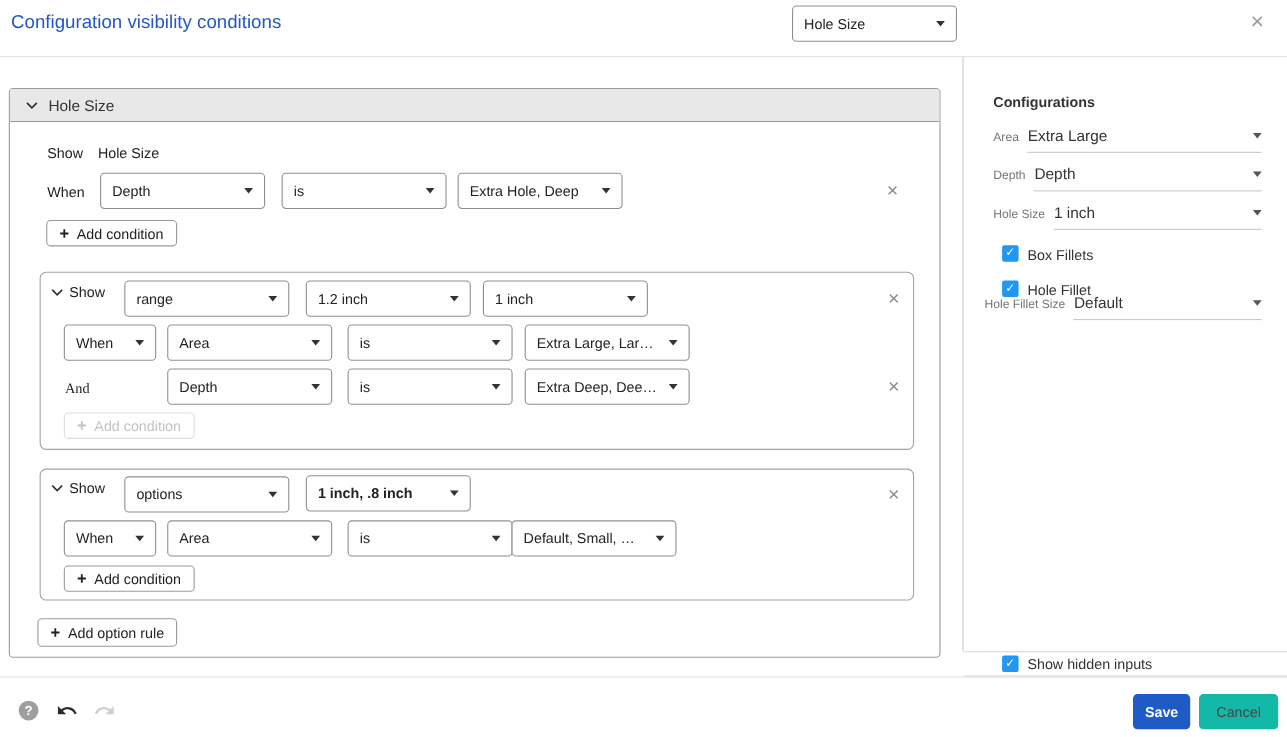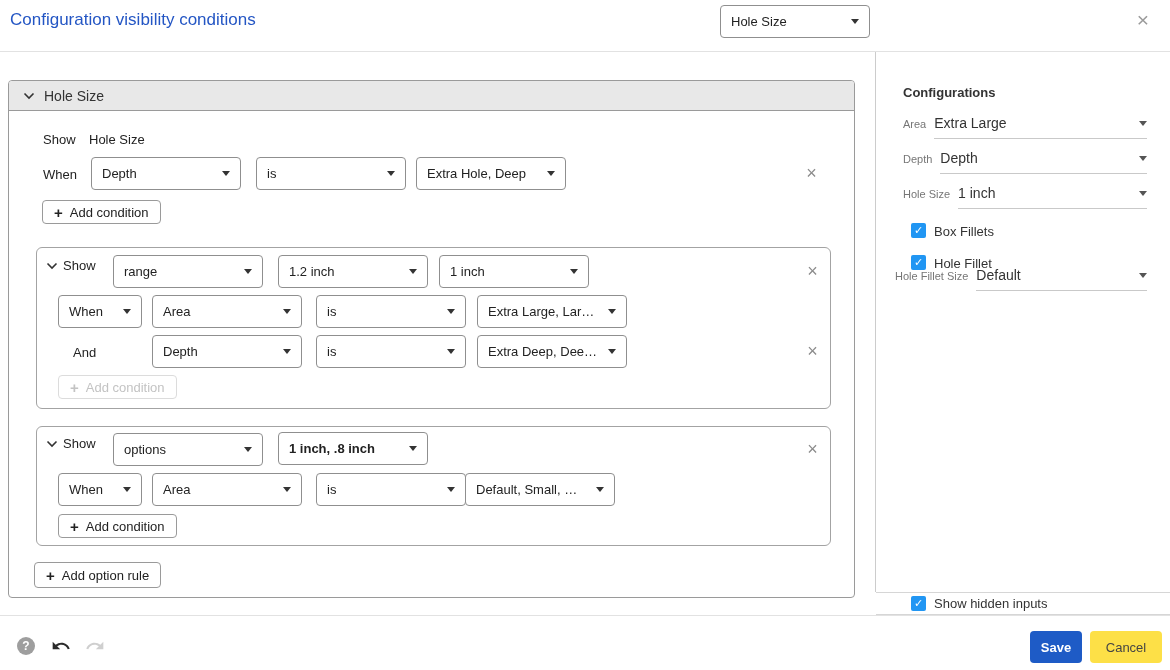--- a/index.html
+++ b/index.html
@@ -44,21 +44,21 @@
   .cb-label { position:absolute; font-size:13px; color:#333; }
 
   .hidden-strip { position:absolute; left:876px; top:592px; width:294px; height:23px; border-top:1px solid #d6d6d6; border-bottom:1px solid #d6d6d6; background:#fff; }
 
   
   .footer-divider { position:absolute; left:0; top:615px; width:1170px; height:1px; background:#e2e2e2; }
   .help-icon { position:absolute; left:17px; top:637px; width:18px; height:18px; border-radius:50%; background:#9e9e9e; color:#fff; font-size:12px; font-weight:bold; line-height:18px; text-align:center; cursor:pointer; }
   .hist-icon { position:absolute; top:636px; width:22px; height:20px; cursor:pointer; }
   .btn { position:absolute; top:631px; height:32px; border:none; border-radius:4px; font-size:13px; font-family:"Liberation Sans", sans-serif; cursor:pointer; }
   .btn-save { left:1030px; width:52px; background:#1e5bc6; color:#fff; font-weight:bold; }
-  .btn-cancel { left:1090px; width:72px; background:#fde047; color:#444; }
+  .btn-cancel { left:1090px; width:72px; background:#14b8a6; color:#444; }
 </style>
 </head>
 <body>
 
 <div class="dlg-title">Configuration visibility conditions</div>
 
 <div class="select top-select">
   <span>Hole Size</span>
   <span class="caret"></span>
 </div>
@@ -127,21 +127,21 @@
     </div>
     <div class="select" style="left:279px; top:47px; width:150px;">
       <span>is</span>
       <span class="caret"></span>
     </div>
     <div class="select" style="left:440px; top:47px; width:150px;">
       <span>Extra Large, Lar…</span>
       <span class="caret"></span>
     </div>
 
-    <span class="plain-label" style="left:36px; top:97px;">And</span>
+    <span class="plain-label" style="left:22px; top:97px;font-family:Liberation Serif, serif;">And</span>
     <div class="select" style="left:115px; top:87px; width:150px;">
       <span>Depth</span>
       <span class="caret"></span>
     </div>
     <div class="select" style="left:279px; top:87px; width:150px;">
       <span>is</span>
       <span class="caret"></span>
     </div>
     <div class="select" style="left:440px; top:87px; width:150px;">
       <span>Extra Deep, Dee…</span>

